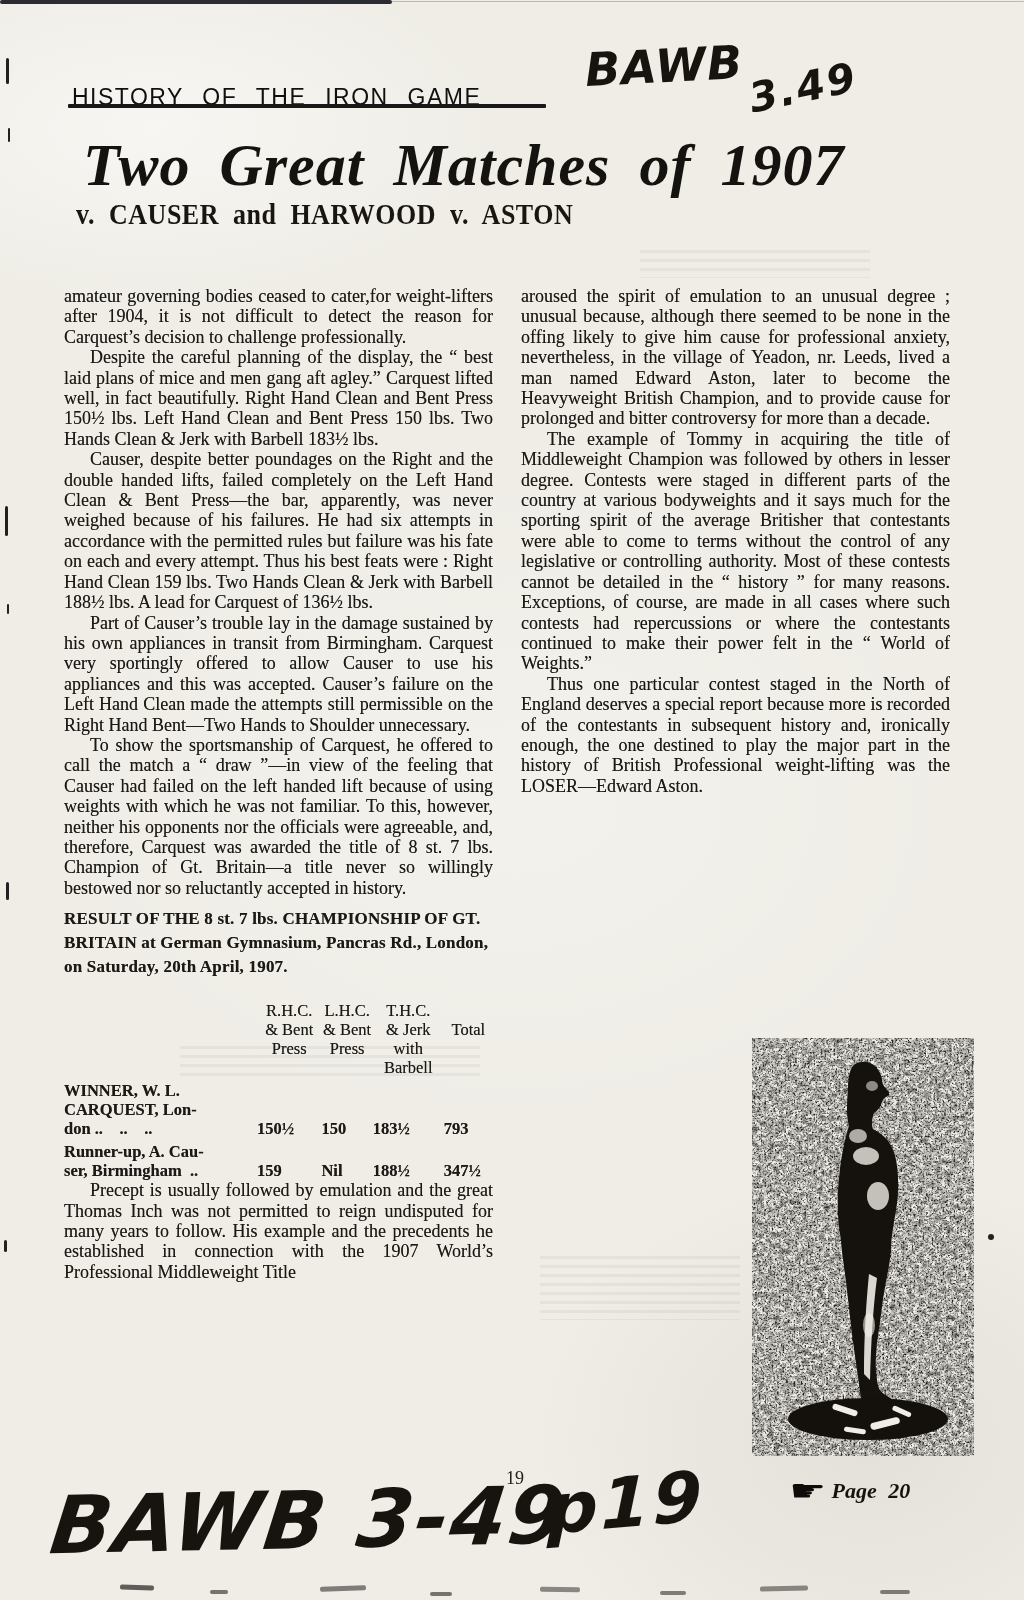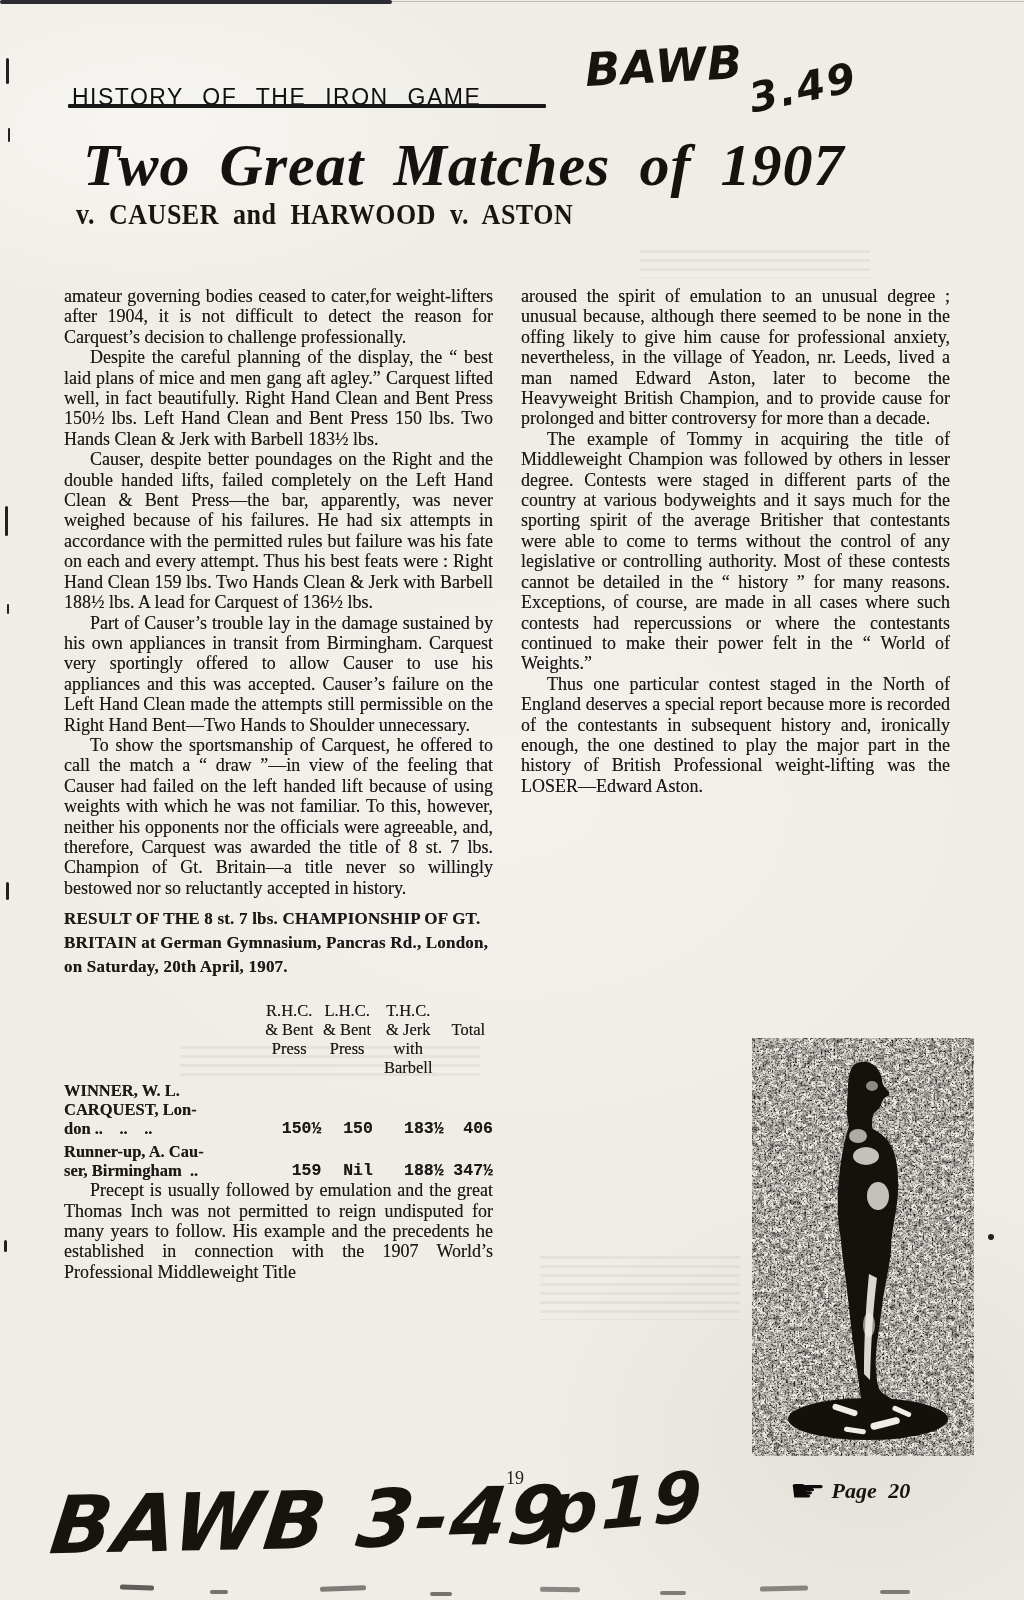--- a/index.html
+++ b/index.html
@@ -37,21 +37,21 @@
 
   
   .result-head{margin-top:9px;font-size:17px;line-height:24px;font-weight:bold;text-align:left;letter-spacing:.2px;}
   .rtable{display:grid;grid-template-columns:45% 15% 12% 16.5% 11.5%;margin-top:22px;
     font-size:16.5px;line-height:19px;}
   .rtable .hcell{text-align:center;font-weight:normal;}
   .rtable .hcell div{white-space:nowrap;}
   .rtable .total-cell{padding-top:19px;}
   .trow{display:contents;}
   .trow .name{font-weight:bold;white-space:pre-line;align-self:end;padding-top:4px;}
-  .trow .val{font-weight:bold;text-align:right;align-self:end;font-family:Liberation Mono, monospace;}
+  .trow .val{font-weight:bold;text-align:left;align-self:end;}
   .closing{margin-top:12px;}
 
   
   .photo{position:absolute;left:752px;top:1038px;width:222px;height:418px;}
   .caption{position:absolute;left:528px;top:1343px;width:212px;
     font-family:"Liberation Sans","DejaVu Sans",sans-serif;font-weight:bold;font-style:italic;
     font-size:14.5px;line-height:17.5px;letter-spacing:.2px;color:#14110d;text-align:justify;}
 
   
   .pagenum{position:absolute;left:506px;top:1468px;font-size:18px;color:#23201b;}
@@ -126,21 +126,21 @@
         </div>
         <div class="hcell total-cell">Total</div>
 
         <div class="trow">
           <div class="name">WINNER, W. L.
 CARQUEST, Lon-
 don ..&nbsp;&nbsp;&nbsp;&nbsp;..&nbsp;&nbsp;&nbsp;&nbsp;..</div>
           <div class="val">150½</div>
           <div class="val">150</div>
           <div class="val">183½</div>
-          <div class="val">406</div>
+          <div class="val">793</div>
         </div>
         <div class="trow">
           <div class="name">Runner-up, A. Cau-
 ser, Birmingham&nbsp;&nbsp;..</div>
           <div class="val">159</div>
           <div class="val">Nil</div>
           <div class="val">188½</div>
           <div class="val">347½</div>
         </div>
       </div>

